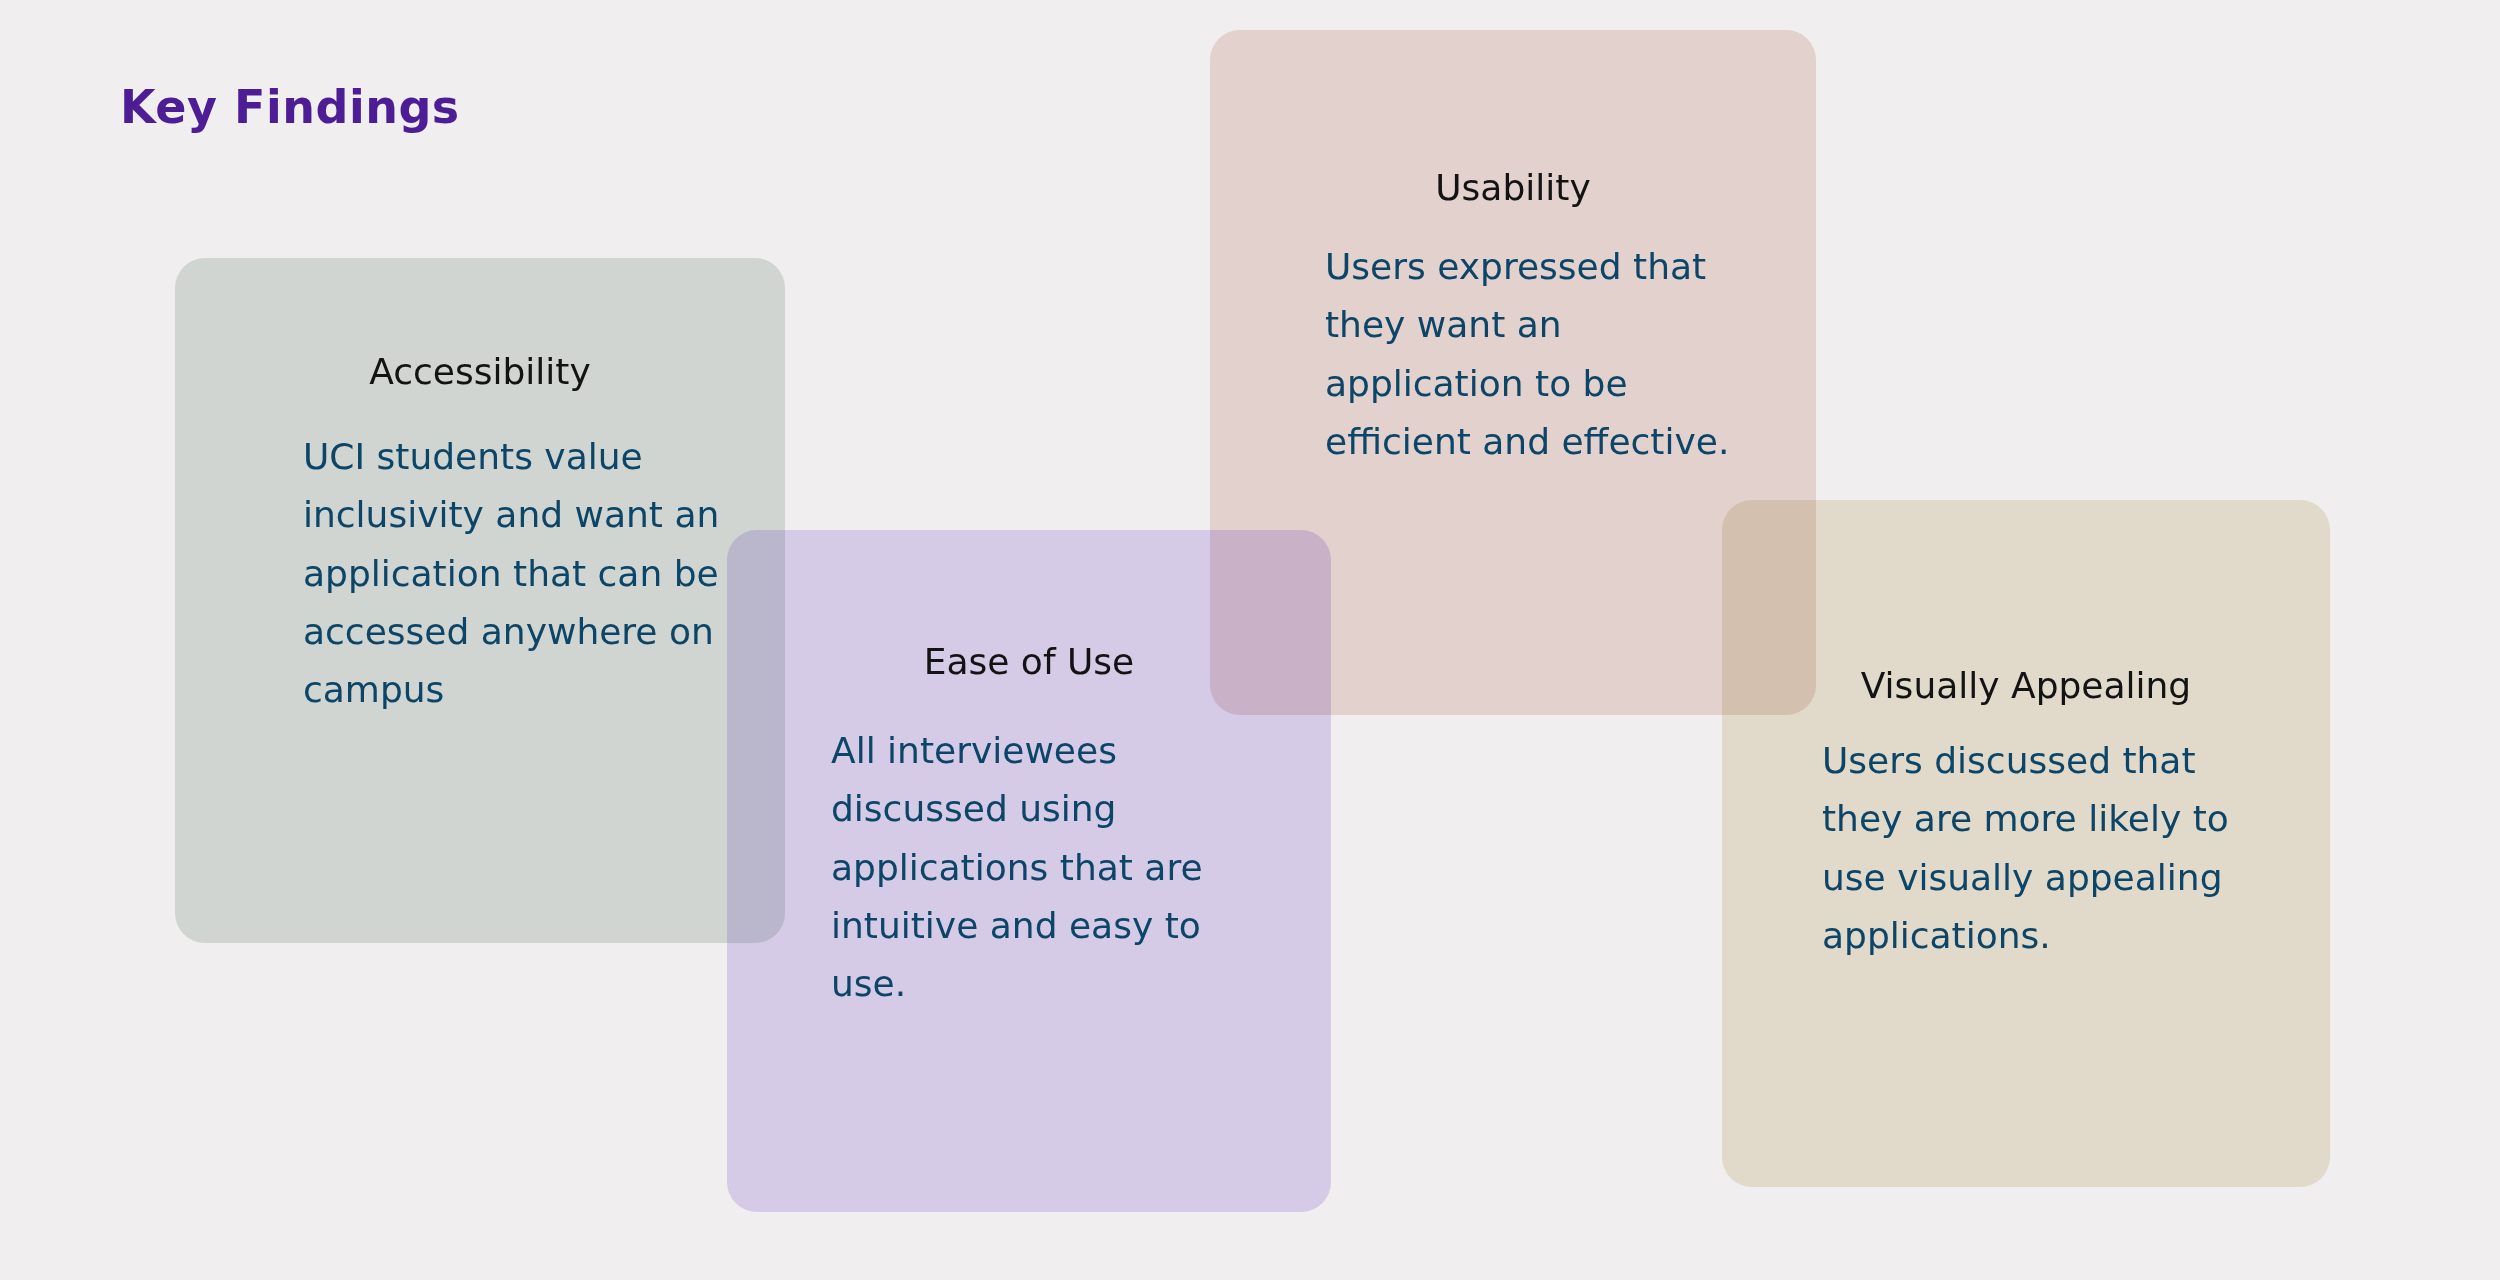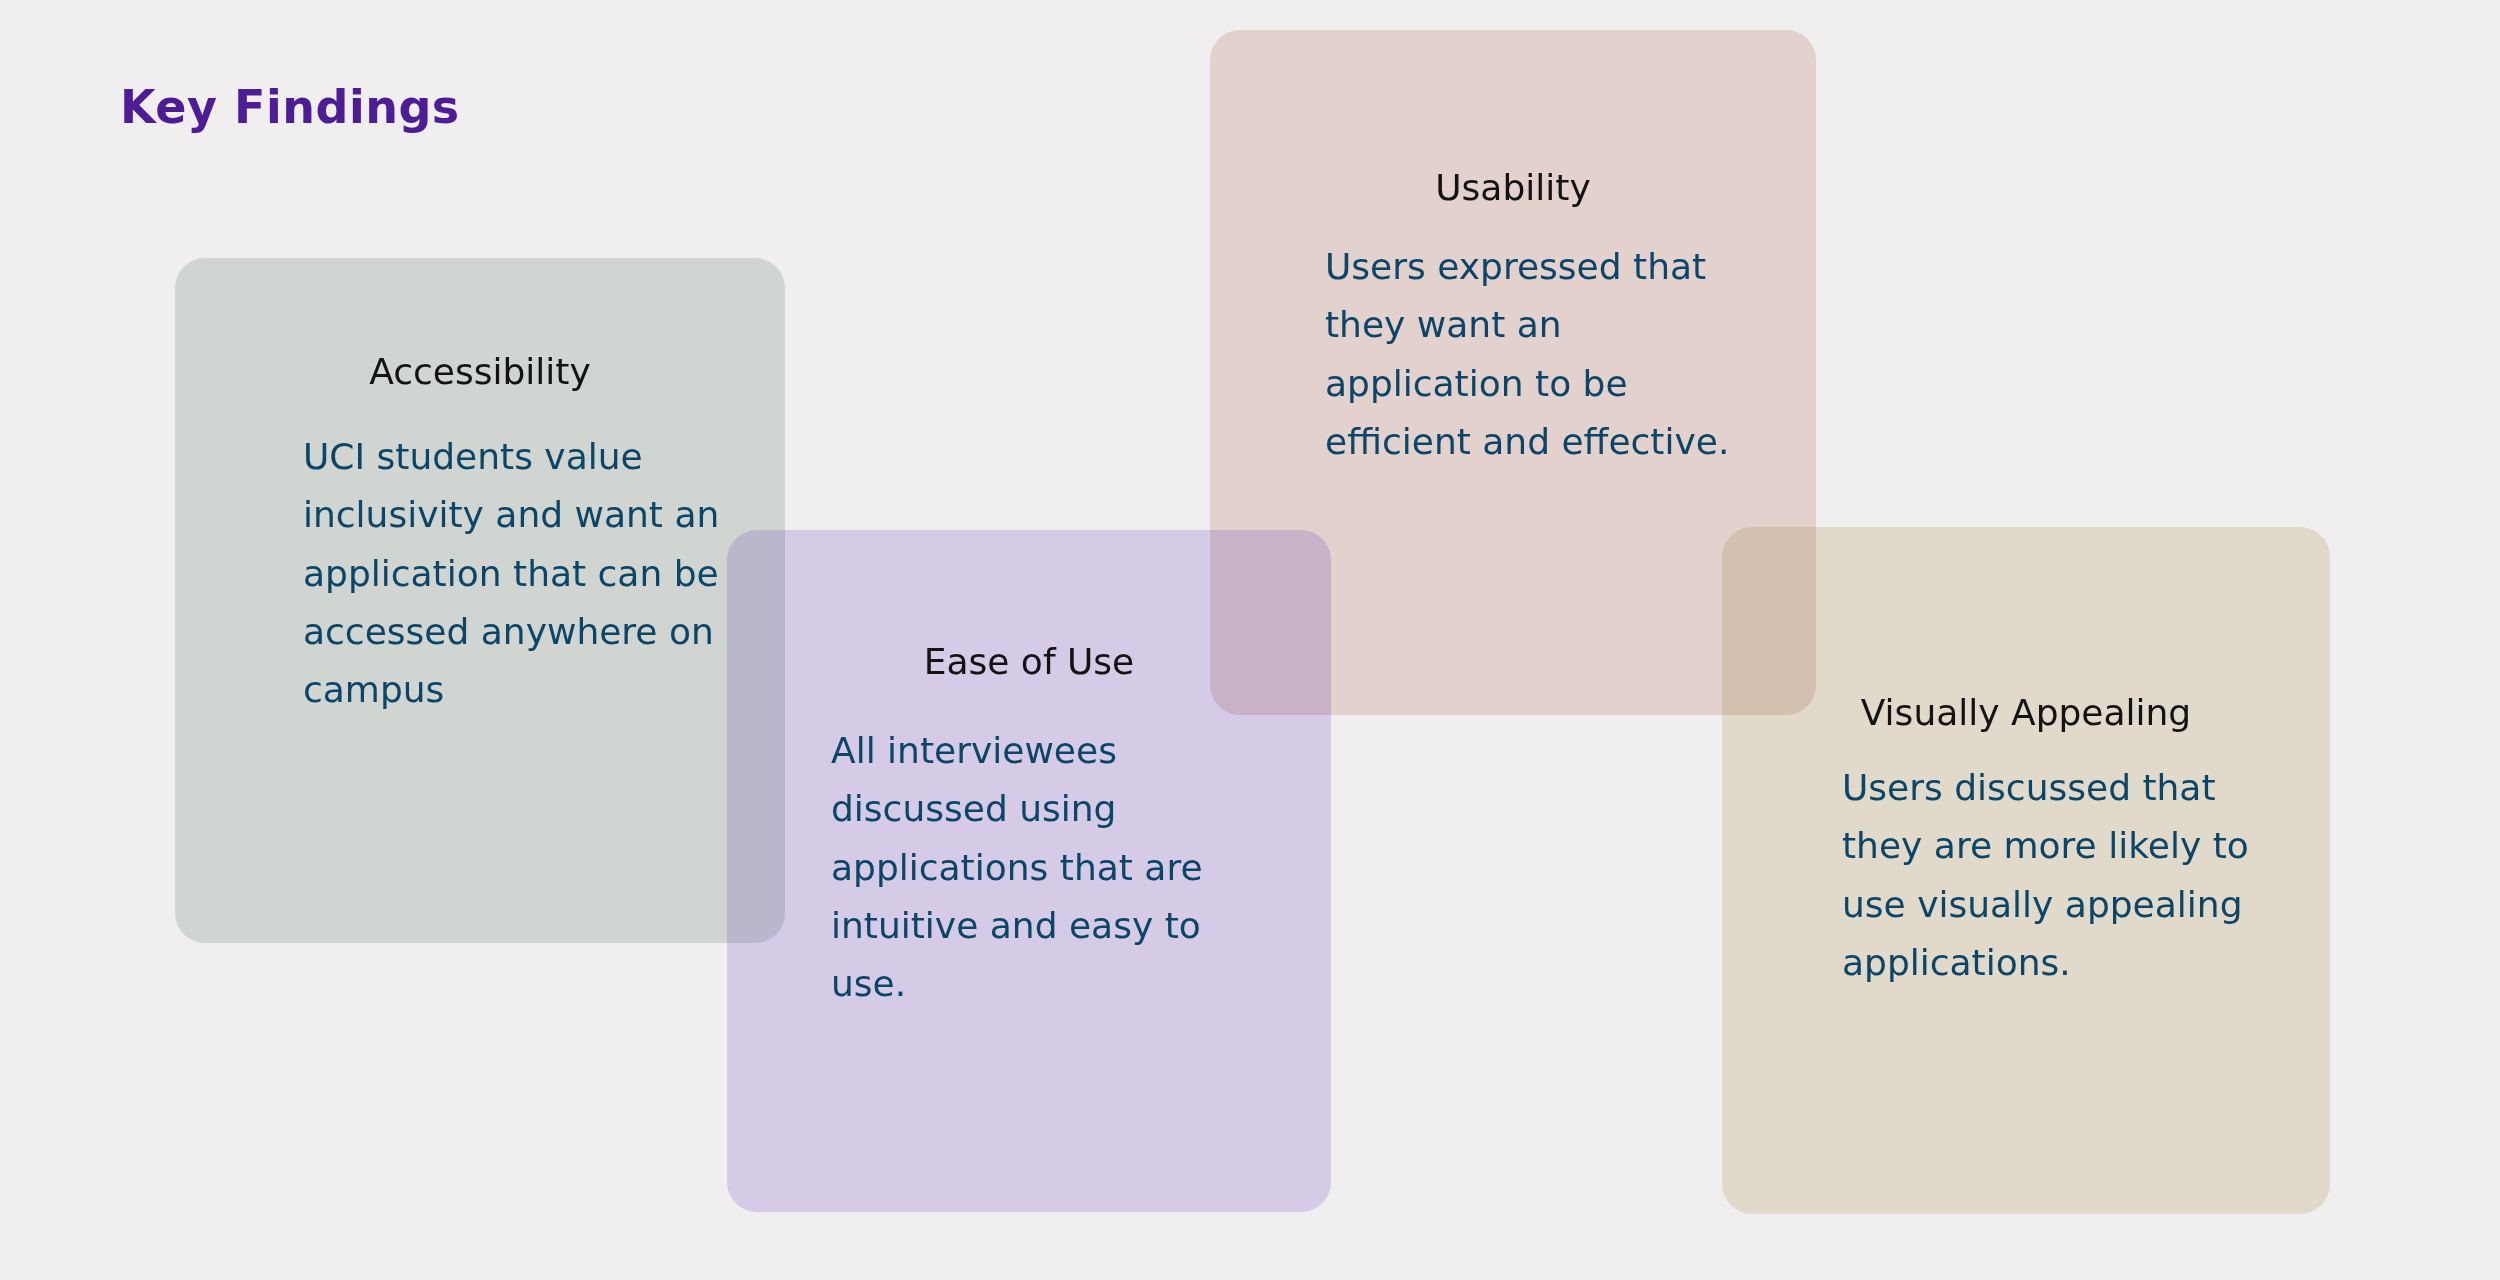--- a/index.html
+++ b/index.html
@@ -118,35 +118,34 @@
   }
   #card-usability .card-body {
     left: 115px;
     top: 208px;
     width: 440px;
   }
 
   
   #card-visual {
     left: 1722px;
-    top: 527px;
+    top: 500px;
     width: 608px;
     height: 687px;
     background: #efeada;
   }
   #card-visual .card-heading {
     left: 0; right: 0;
     top: 150px;
     text-align: center;
   }
   #card-visual .card-body {
     left: 100px;
     top: 232px;
     width: 460px;
-    margin-left: 20px;
   }
 </style>
 </head>
 <body style="background: rgb(240, 238, 238);">
 
 <div class="slide" style="background: rgb(240, 238, 238);">
 
   <div class="slide-title" style="color: #4c1d95;">Key Findings</div>
 
   <div class="card" id="card-accessibility" style="background: rgb(222, 229, 224);">

